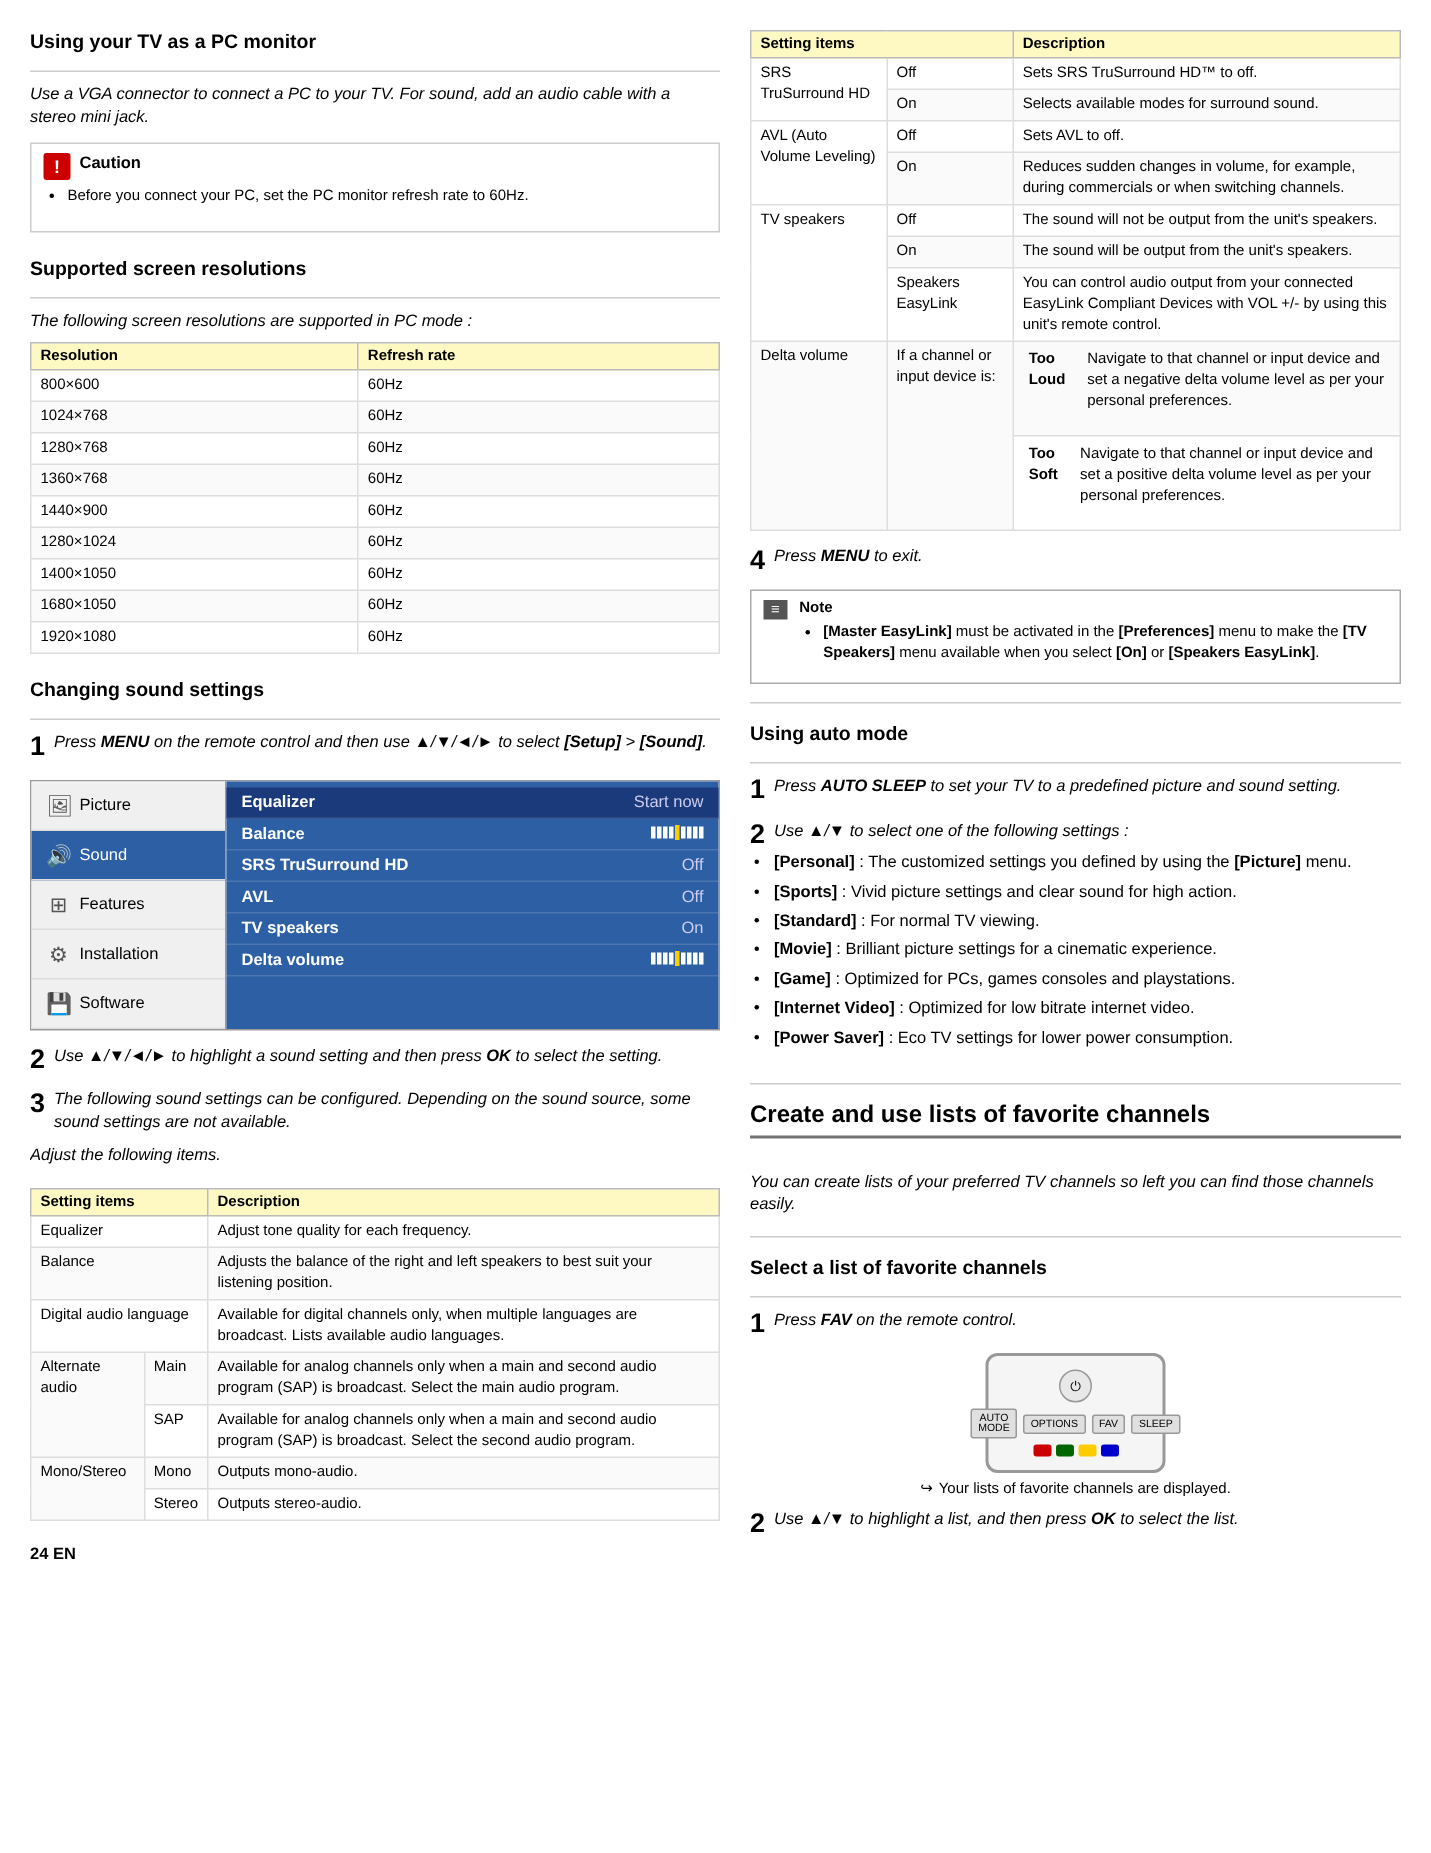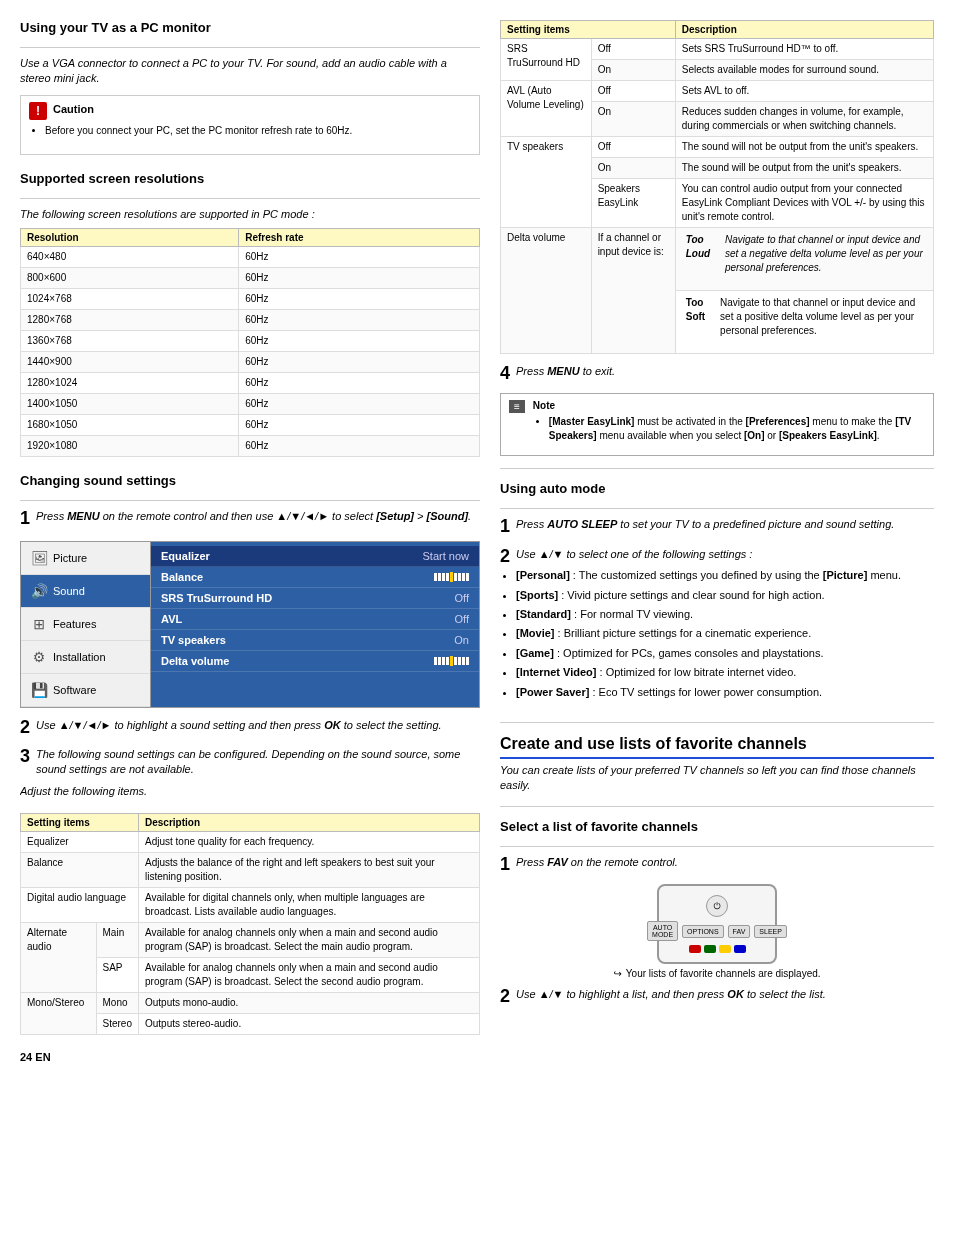--- a/index.html
+++ b/index.html
@@ -27,23 +27,23 @@
     h2 {
       font-size: 13px;
       font-weight: bold;
       border-bottom: 1px solid #ccc;
       padding-bottom: 12px;
       margin-bottom: 8px;
     }
     h3 {
       font-size: 16px;
       font-weight: bold;
-      border-bottom: 2px solid #1d4ed8;
+      border-bottom: 2px solid #737373;
       padding-bottom: 4px;
-      margin-bottom: 4px;
+      margin-bottom: 22px;
     }
     p { margin-bottom: 6px; line-height: 1.4; font-style: italic; }
     .section { margin-bottom: 16px; }
     .caution-box {
       border: 1px solid #ccc;
       padding: 6px 8px;
       margin: 8px 0;
       display: flex;
       align-items: flex-start;
       gap: 8px;
@@ -262,24 +262,20 @@
       <h2>Supported screen resolutions</h2>
       <p>The following screen resolutions are supported in PC mode :</p>
       <table>
         <thead>
           <tr>
             <th>Resolution</th>
             <th>Refresh rate</th>
           </tr>
         </thead>
         <tbody id="res-table-body">
-        <tr>
-              <td>640×480</td>
-              <td>60Hz</td>
-            </tr>
             <tr>
               <td>800×600</td>
               <td>60Hz</td>
             </tr>
             <tr>
               <td>1024×768</td>
               <td>60Hz</td>
             </tr>
             <tr>
               <td>1280×768</td>
@@ -493,21 +489,21 @@
         </tr>
         <tr>
           <td>Speakers EasyLink</td>
           <td>You can control audio output from your connected EasyLink Compliant Devices with VOL +/- by using this unit's remote control.</td>
         </tr>
 
         <tr>
           <td rowspan="2">Delta volume</td>
           <td rowspan="2" style="font-size:10px;">If a channel or input device is:</td>
           <td>
-            <table style="border:none;width:100%;font-style:italic;">
+            <table style="border:none;width:100%;">
               <tbody>
                   <tr>
                 <td style="border:none;font-weight:bold;padding:2px 4px;">Too Loud</td>
                 <td style="border:none;padding:2px 4px;">Navigate to that channel or input device and set a negative delta volume level as per your personal preferences.</td>
               </tr>
             </tbody>
               </table>
           </td>
         </tr>
         <tr>

